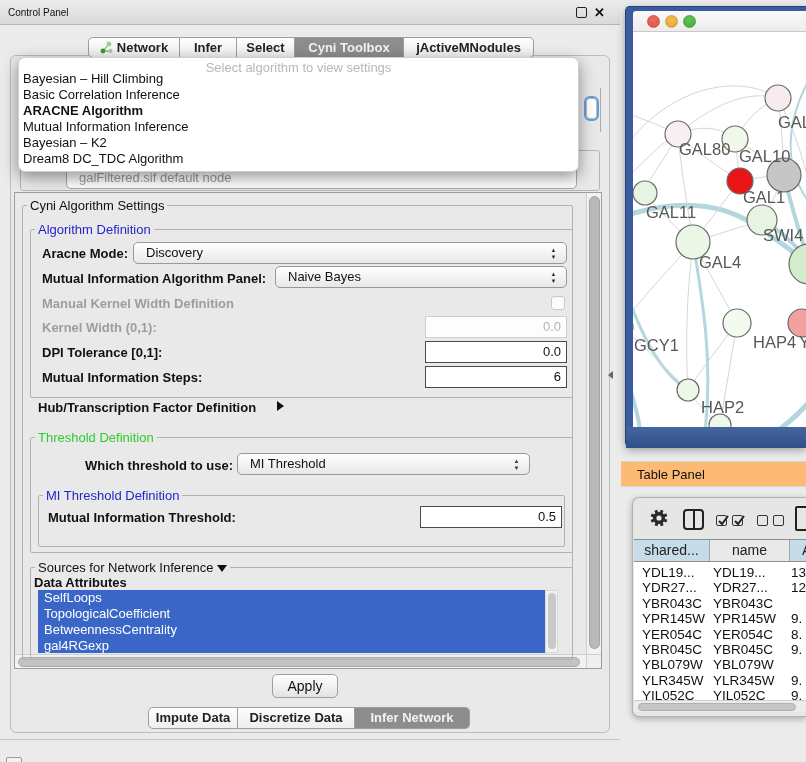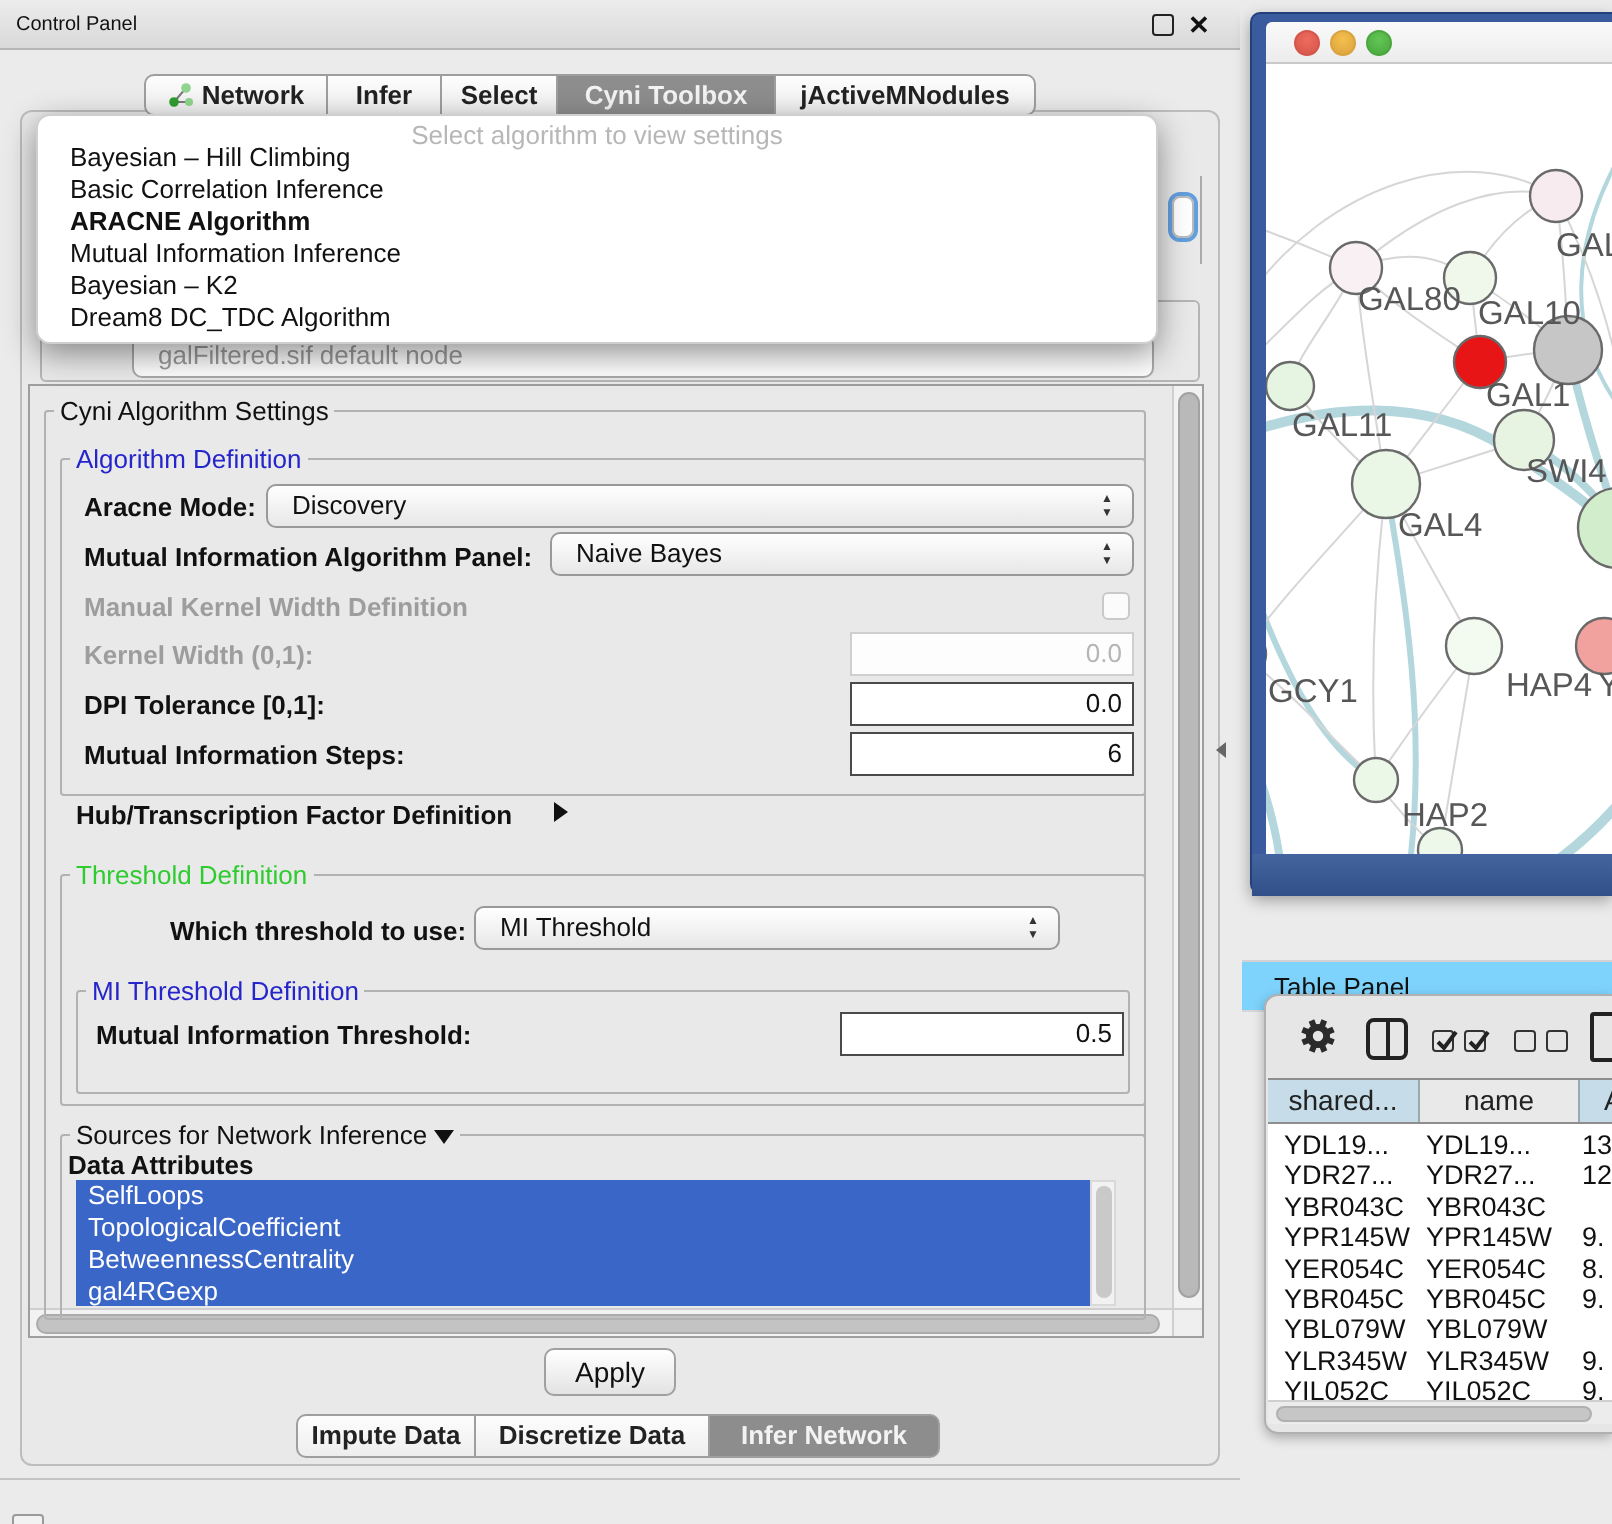--- a/index.html
+++ b/index.html
@@ -9,42 +9,42 @@
 
   
   #cp-titlebar { left:0; top:8; width:620px; height:25px; background:linear-gradient(#ececec,#d9d9d9); border-bottom:1px solid #b6b6b6; }
   #cp-title { left:8px; top:0; height:25px; line-height:25px; font-size:10px; color:#111; position:absolute; }
   #cp-float { left:576px; top:7px; width:11px; height:11px; border:1.5px solid #222; border-radius:2px; position:absolute; }
   #cp-close { left:594px; top:5px; font-size:13px; font-weight:bold; color:#111; position:absolute; }
   #cp-body { left:0; top:33px; width:620px; height:707px; background:#ebebeb; border-bottom:1px solid #c4c4c4; }
 
   
   .tabbar { display:flex; }
-  #top-tabs { left:72px; top:37px; height:21px; }
+  #top-tabs { left:88px; top:37px; height:21px; }
   .tab { height:21px; line-height:20px; text-align:center; font-size:13px; font-weight:bold; color:#222;
          background:linear-gradient(#fdfdfd,#eee); border:1px solid #9e9e9e; border-left:none; display:flex; align-items:center; justify-content:center; gap:4px;}
   .tab:first-child { border-left:1px solid #9e9e9e; border-radius:5px 0 0 5px; }
   .tab:last-child { border-radius:0 5px 5px 0; }
   .tab.sel { background:#8d8d8d; color:#f3f3f3; }
   #bottom-tabs { left:148px; top:707px; height:22px; }
   #bottom-tabs .tab { height:22px; }
 
   
   #inner-panel { left:10px; top:55px; width:600px; height:678px; border:1px solid #bdbdbd; border-radius:6px; background:#e9e9e9; }
 
   
   #frag-combo-ring { left:584px; top:96px; width:15px; height:25px; border:2px solid #639fdd; border-radius:6px; background:#fff; box-shadow:inset 0 0 0 1px #bbb; }
   #frag-group1 { left:583px; top:88px; width:18px; height:44px; border-right:1px solid #ababab; }
   #data-combo-group { left:20px; top:150px; width:580px; height:41px; border:1px solid #b5b5b5; border-radius:3px; }
   #data-combo { left:66px; top:167px; width:511px; height:22px; border:1px solid #a8a8a8; border-radius:5px; background:#fdfdfd; font-size:13px; color:#9a9a9a; line-height:20px; padding-left:12px; }
 
   
   #dropdown { left:18px; top:57px; width:561px; height:115px; background:#fff; border:1px solid #cfcfcf; border-radius:7px; box-shadow:0 5px 16px rgba(0,0,0,.42); z-index:20; }
   #dd-placeholder { text-align:center; color:#b7b7b7; font-size:13px; padding-top:2px; height:13px; }
-  .dd-item { font-size:13px; color:#111; height:16px; line-height:16px; padding-left:16px; }
+  .dd-item { font-size:13px; color:#111; height:16px; line-height:16px; padding-left:4px; }
   .dd-item.bold { font-weight:bold; }
 
   
   #scrollpane { left:14px; top:192px; width:588px; height:477px; border:1px solid #9e9e9e; background:#e9e9e9; overflow:hidden; }
   .vsb-track { left:571px; top:0; width:16px; height:461px; background:#f2f2f2; border-left:1px solid #cfcfcf; position:absolute; }
   .vsb-thumb { left:2px; top:3px; width:11px; height:453px; background:#b9b9b9; border:1px solid #a2a2a2; border-radius:7px; position:absolute; }
   .hsb-track { left:0; top:461px; width:571px; height:15px; background:#f2f2f2; border-top:1px solid #cfcfcf; position:absolute; }
   .hsb-thumb { left:3px; top:2px; width:562px; height:10px; background:#c3c3c3; border:1px solid #ababab; border-radius:6px; position:absolute; }
   .sb-corner { left:571px; top:461px; width:16px; height:15px; background:#efefef; border-left:1px solid #cfcfcf; border-top:1px solid #cfcfcf; position:absolute; }
 
@@ -81,21 +81,21 @@
   #divider-arrow { left:608px; top:371px; width:0; height:0; border-right:5px solid #666; border-top:4px solid transparent; border-bottom:4px solid transparent; }
 
   
   #net-win { left:625px; top:6px; width:181px; height:441px; background:#3a5c9e; border-radius:5px 0 0 5px; box-shadow:0 3px 8px rgba(0,0,0,.35); border-left:1px solid #24407a; border-top:1px solid #24407a; }
   #net-titlebar { left:7px; top:4px; width:174px; height:21px; background:linear-gradient(#fafafa,#ececec); border-bottom:1px solid #c9c9c9; border-radius:3px 0 0 0; position:absolute; }
   .light { width:13px; height:13px; border-radius:50%; position:absolute; top:4px; }
   #net-canvas { left:7px; top:25px; width:174px; height:395px; background:#fff; position:absolute; overflow:hidden; }
   #net-bottom { left:0px; top:420px; width:181px; height:21px; background:linear-gradient(#44659f,#31508a); position:absolute; }
 
   
-  #tp-titlebar { left:621px; top:480px; width:185px; height:26px; background:#7dd3fc; border-top:1px solid #d2d2d2; border-bottom:1px solid #d6d6d6; }
+  #tp-titlebar { left:621px; top:461px; width:185px; height:26px; background:#fdba74; border-top:1px solid #d2d2d2; border-bottom:1px solid #d6d6d6; }
   #tp-title { position:absolute; left:16px; top:0; height:26px; line-height:26px; font-size:13px; color:#111; }
   #table-win { left:632px; top:497px; width:174px; height:220px; background:#e6e6e6; border:1px solid #b0b0b0; border-right:none; border-radius:7px 0 0 7px; box-shadow:0 2px 6px rgba(0,0,0,.28); }
   .tb-icon { position:absolute; }
   #icon-cols { left:50px; top:11px; width:21px; height:21px; border:2px solid #222; border-radius:4px; }
   #icon-cols::after { content:""; position:absolute; left:7.5px; top:0; width:2px; height:17px; background:#222; }
   .cb { position:absolute; width:11px; height:11px; border:1.5px solid #333; border-radius:2px; top:17px; }
   .cb svg { position:absolute; left:0px; top:-2px; }
   #icon-doc { left:162px; top:8px; width:18px; height:25px; border:2px solid #222; border-radius:2px; }
   #tbl-header { position:absolute; left:1px; top:41px; width:173px; height:23px; display:flex; border-top:1px solid #8e8e8e; border-bottom:1px solid #8e8e8e; }
   .th { font-size:14px; color:#222; text-align:center; line-height:21px; border-right:1px solid #9aa9b1; overflow:hidden; white-space:nowrap; }

